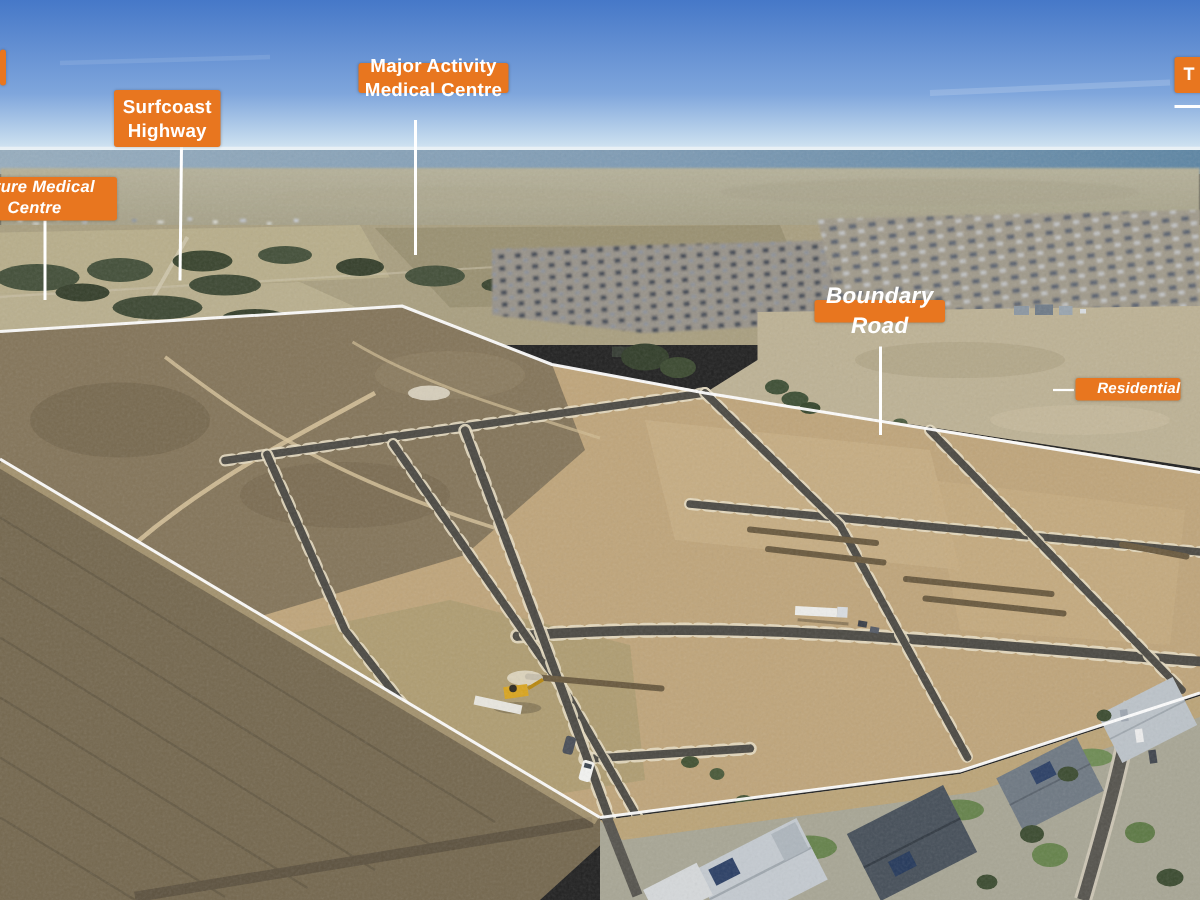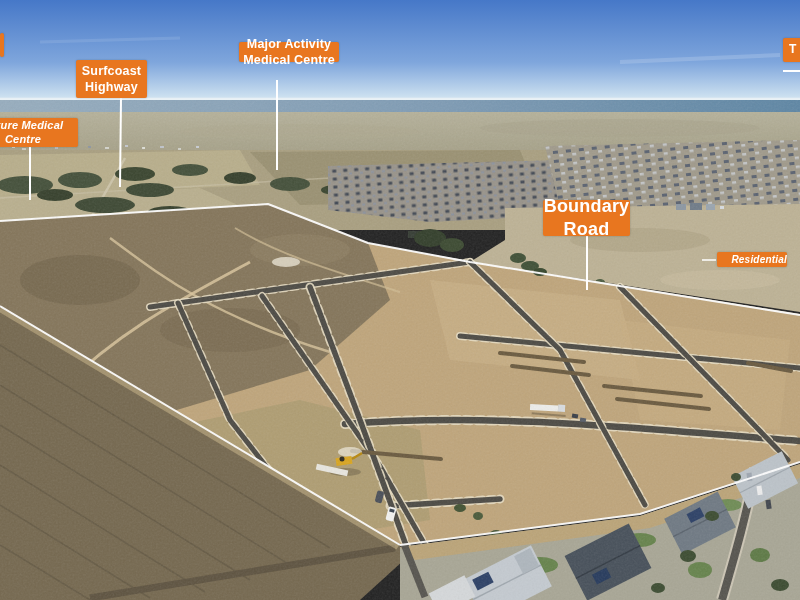--- a/index.html
+++ b/index.html
@@ -5,21 +5,21 @@
   html,body{margin:0;padding:0;background:#222;}
   #stage{position:relative;width:800px;height:600px;overflow:hidden;font-family:"Liberation Sans",sans-serif;}
   #scene{position:absolute;left:0;top:0;width:800px;height:600px;display:block;}
   .lbl{position:absolute;background:#E8761F;color:#FFFFFF;font-family:"Liberation Sans",sans-serif;
        font-weight:700;text-align:center;border-radius:2px;display:flex;flex-direction:column;
        justify-content:center;line-height:1.3;box-sizing:border-box;letter-spacing:.2px;
        box-shadow:0 0 2px rgba(0,0,0,.25);}
   #lbl-surfcoast{left:76px;top:60px;width:71px;height:38px;font-size:12.5px;}
   #lbl-marc{left:239px;top:42px;width:100px;height:20px;font-size:12.5px;}
   #lbl-fmc{left:-32px;top:118px;width:110px;height:29px;font-size:11px;font-style:italic;line-height:1.2;}
-  #lbl-boundary{left:543px;top:200px;width:87px;height:36px;font-size:18px;}
+  #lbl-boundary{left:543px;top:200px;width:87px;height:15px;font-size:15px;font-style:italic;}
   #lbl-res{left:717px;top:252px;width:70px;height:15px;font-size:10px;font-style:italic;line-height:15px;text-align:right;}
   #lbl-tr{left:783px;top:38px;width:44px;height:24px;font-size:12px;align-items:flex-start;padding-left:6px;}
   #lbl-cut-left{left:0;top:33px;width:4px;height:24px;}
 </style>
 </head>
 <body>
 
 <div id="stage">
 
 <svg id="scene" viewBox="0 0 800 600" preserveAspectRatio="none">

